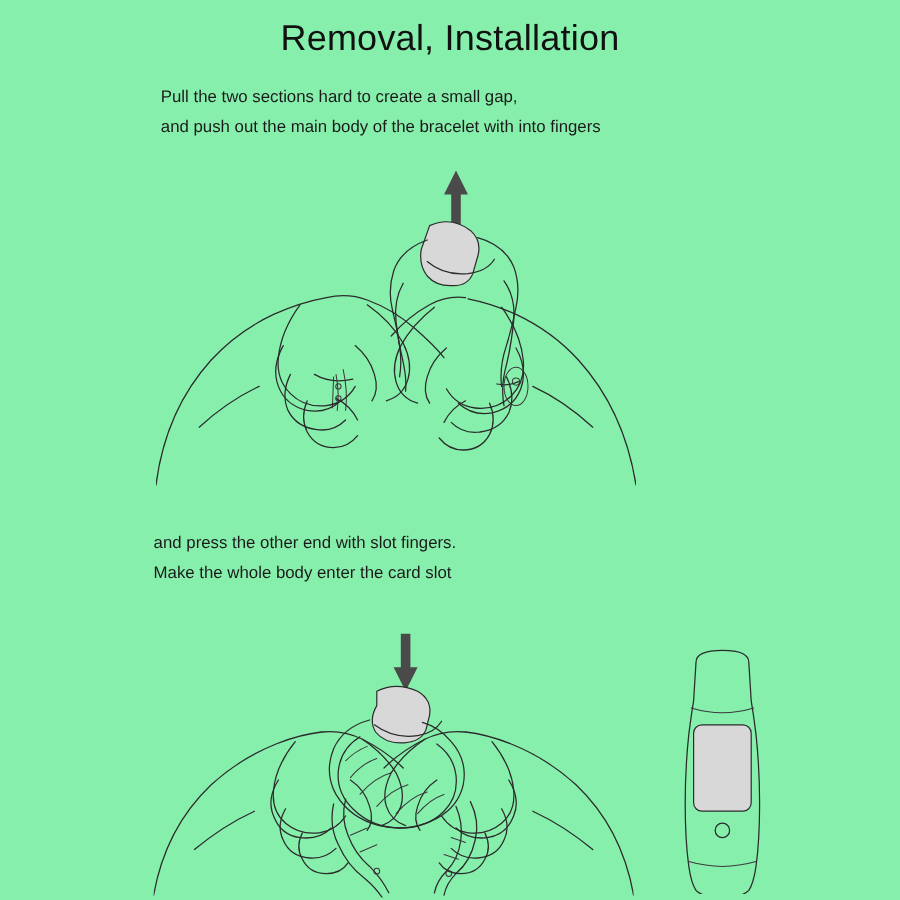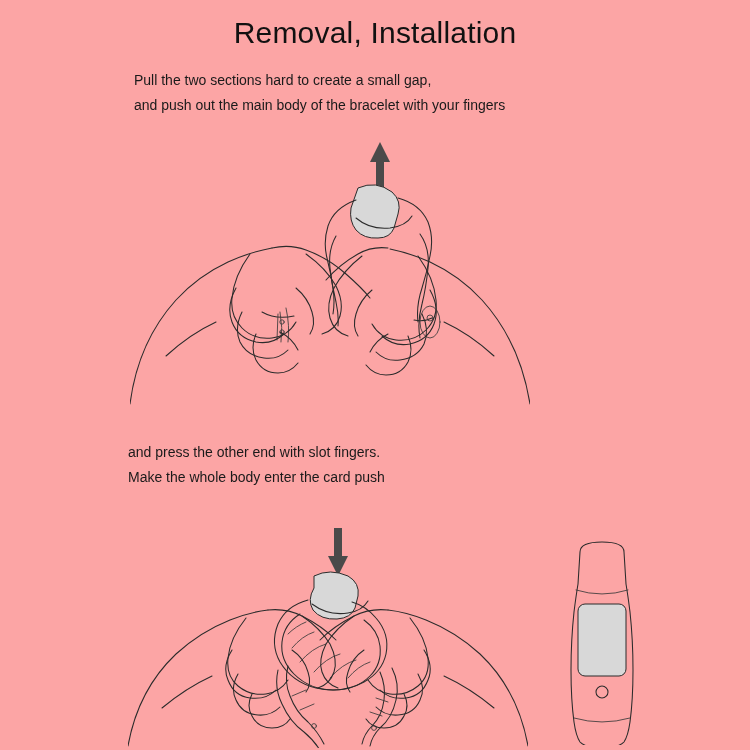--- a/index.html
+++ b/index.html
@@ -12,21 +12,21 @@
     height: 750px;
     font-family: "Liberation Sans", sans-serif;
     color: #141414;
     overflow: hidden;
     position: relative;
   }
   .page {
     position: relative;
     width: 750px;
     height: 750px;
-    background: #fca5a5;
+    background: #86efac;
   }
   .title {
     position: absolute;
     top: 16px;
     left: 0;
     width: 750px;
     text-align: center;
     font-size: 30px;
     font-weight: 400;
     letter-spacing: 0.2px;
@@ -88,21 +88,21 @@
 </style>
 </head>
 <body>
 
 <div class="page">
 
   <div class="title">Removal, Installation</div>
 
   <div class="caption caption-1">
     <div>Pull the two sections hard to create a small gap,</div>
-    <div>and push out the main body of the bracelet with your fingers</div>
+    <div>and push out the main body of the bracelet with into fingers</div>
   </div>
 
   <div class="fig fig-1">
     <svg width="400" height="270" viewBox="0 0 400 270" aria-hidden="true">
 
       <g>
         <path class="arrow" d="M250 6 L260 26 L254 26 L254 56 L246 56 L246 26 L240 26 Z"></path>
       </g>
 
       <g>
@@ -152,21 +152,21 @@
         <path class="ln" d="M232 120 q-18 14 -28 32 q-8 16 -4 30 q4 14 18 18"></path>
         <path class="ln" d="M242 154 q-12 10 -16 24 q-4 13 2 22"></path>
         <path class="ln" d="M258 198 q-12 6 -18 18"></path>
         <path class="ln" d="M364 220 q-24 -22 -50 -34"></path>
       </g>
     </svg>
   </div>
 
   <div class="caption caption-2">
     <div>and press the other end with slot fingers.</div>
-    <div>Make the whole body enter the card push</div>
+    <div>Make the whole body enter the card slot</div>
   </div>
 
   <div class="fig fig-2">
     <svg width="400" height="220" viewBox="0 0 400 220" aria-hidden="true">
 
       <g>
         <path class="arrow" d="M206 0 L214 0 L214 28 L220 28 L210 48 L200 28 L206 28 Z"></path>
       </g>
 
       <g>

